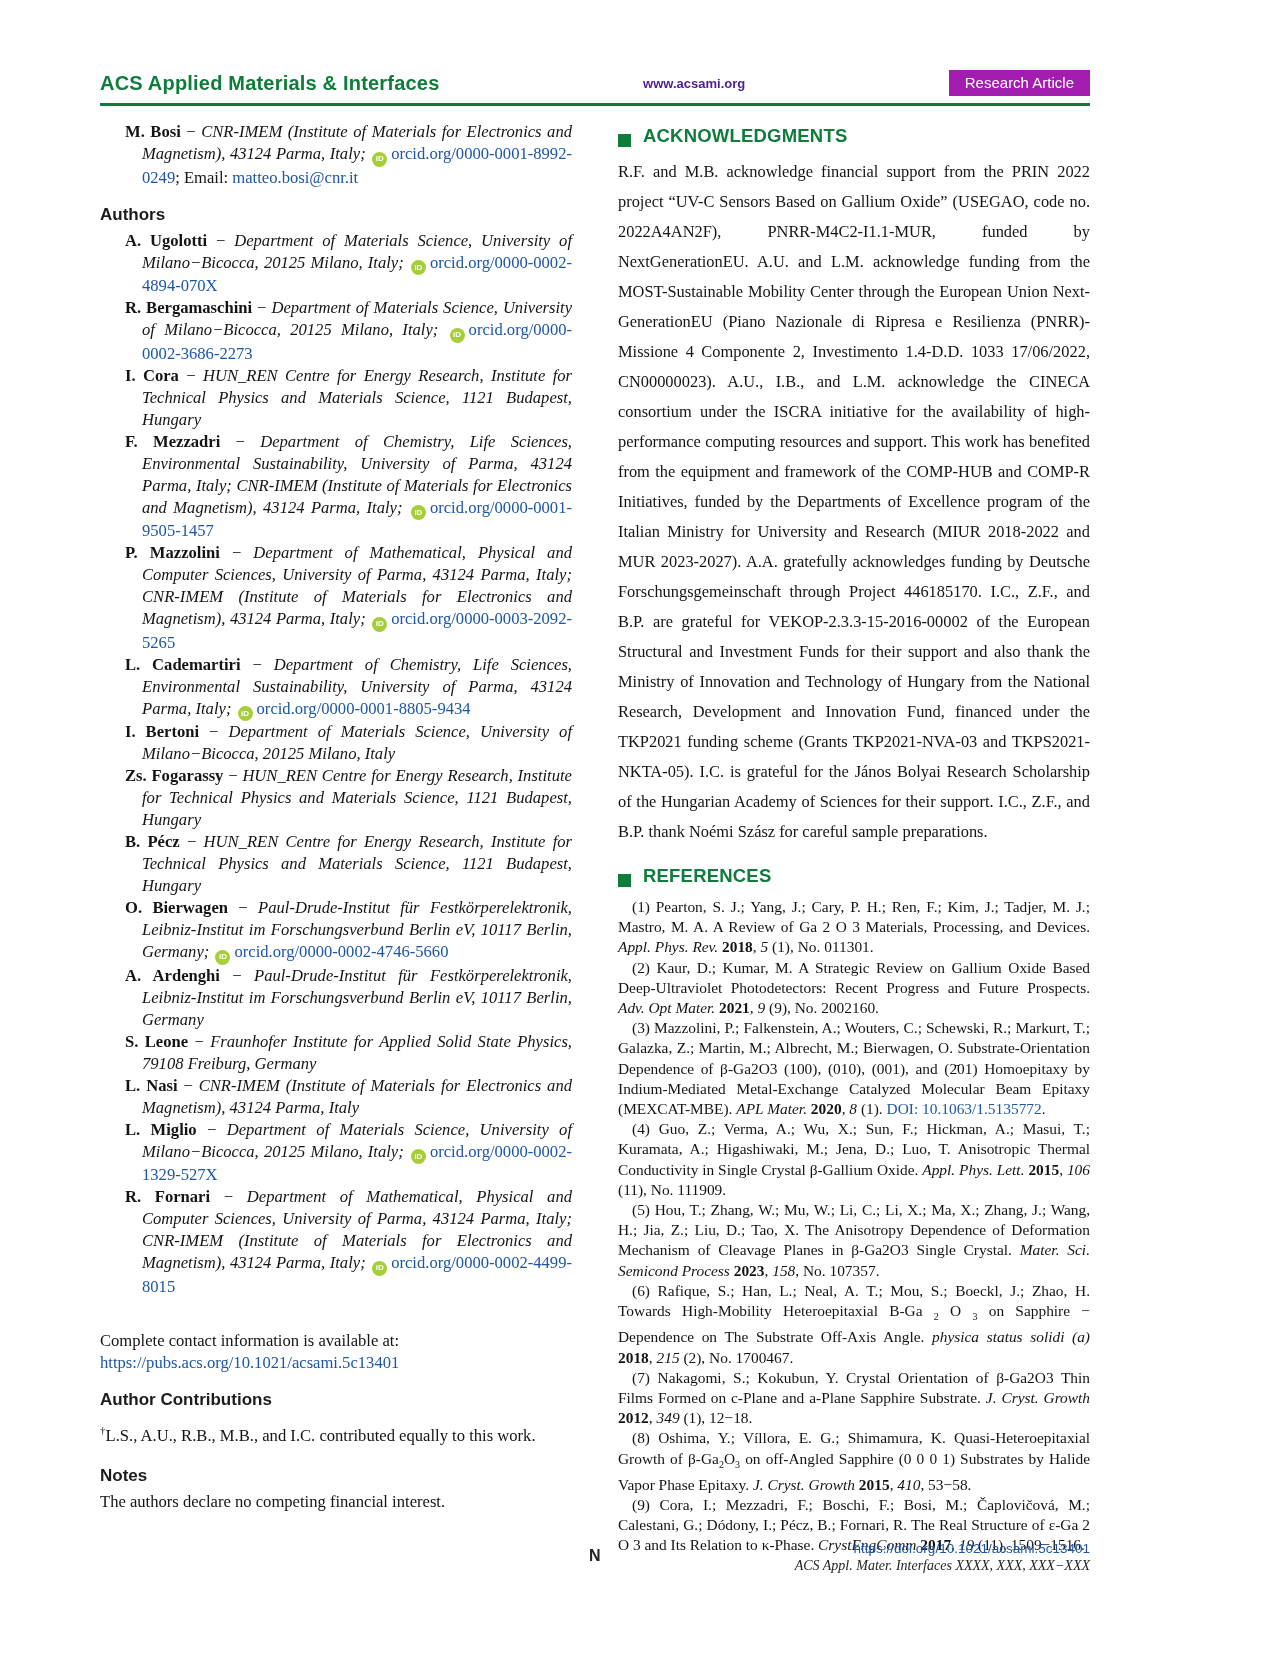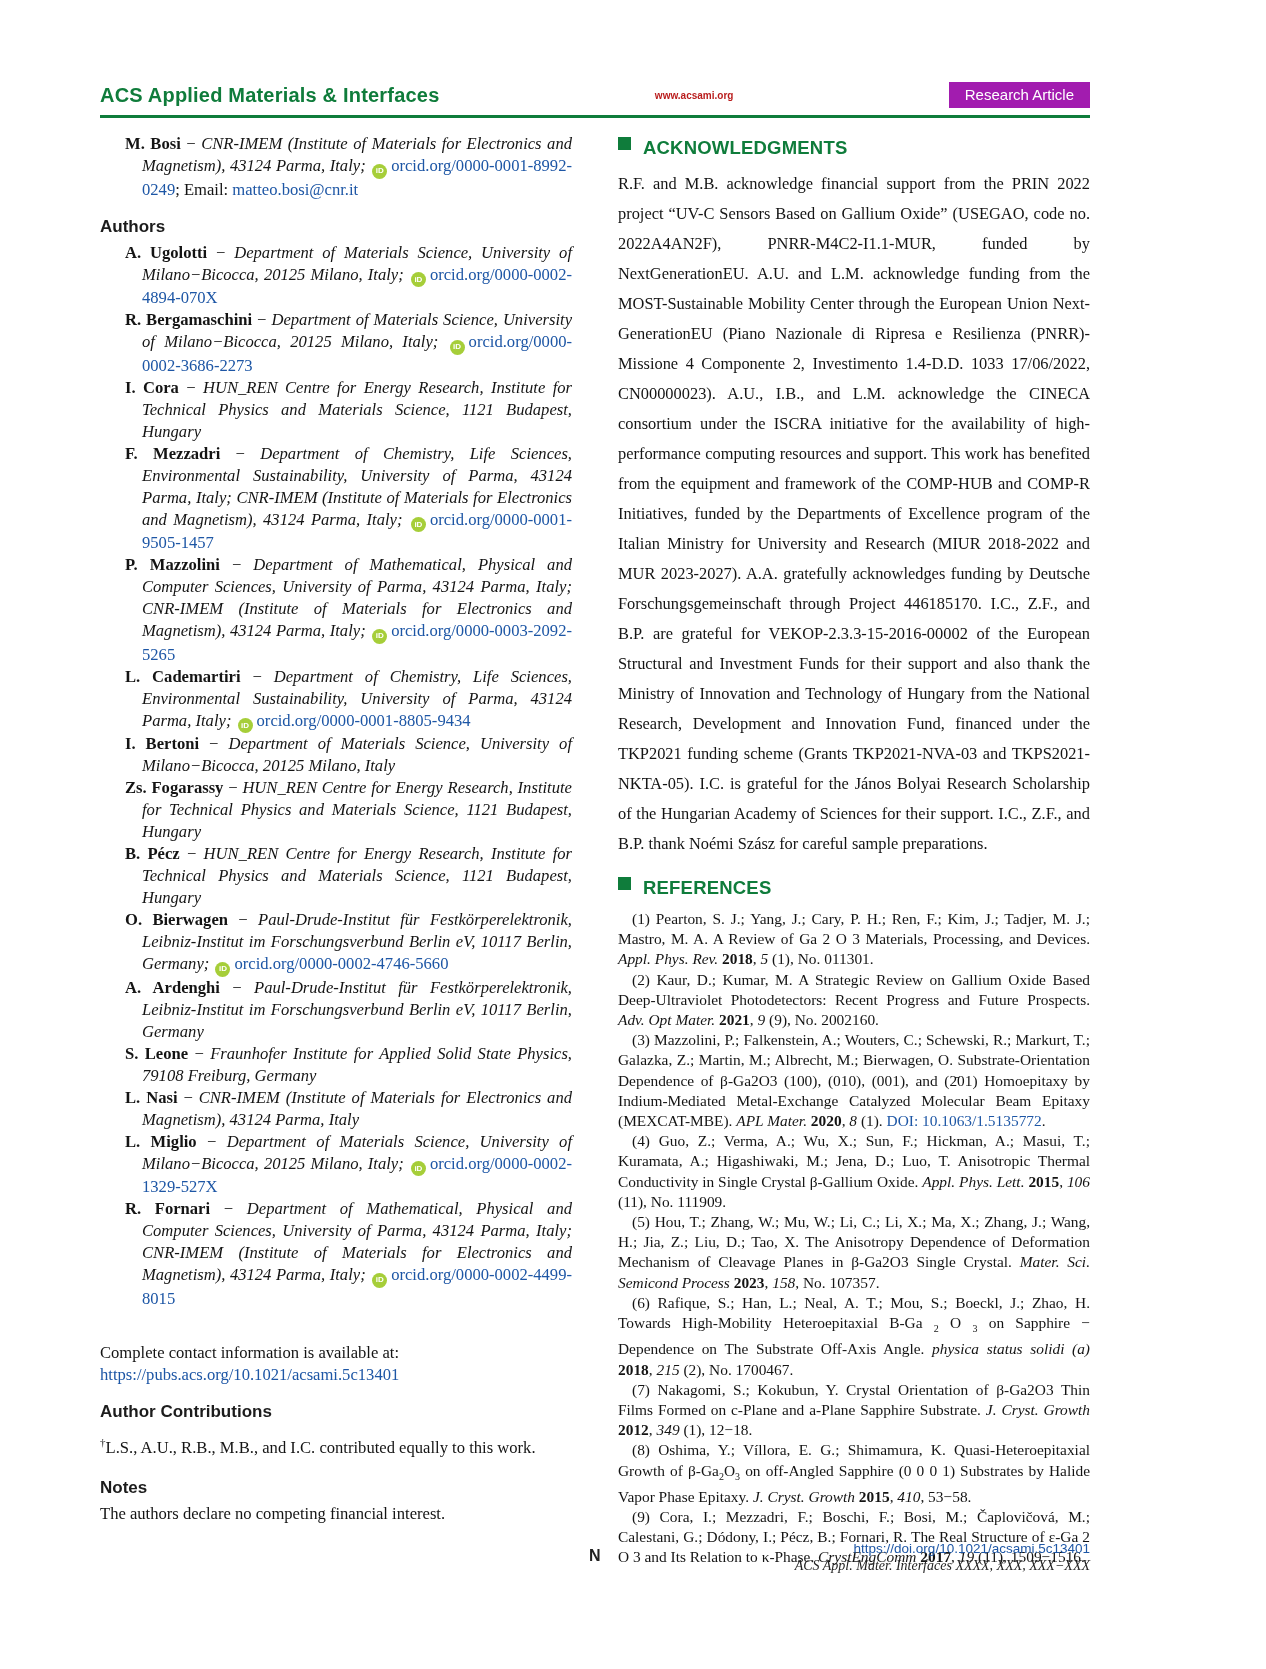--- a/index.html
+++ b/index.html
@@ -5,25 +5,25 @@
   html,body{margin:0;padding:0;background:#ffffff;}
   body{
     width:1266px;height:1669px;position:relative;overflow:hidden;
     font-family:"Liberation Serif", serif;color:#141414;
     -webkit-font-smoothing:antialiased;
   }
   .page{position:absolute;left:100px;top:70px;width:990px;}
 
   
   .hdr{display:flex;align-items:center;justify-content:space-between;
-       border-bottom:3px solid #0f7c3b;padding-bottom:7px;margin-top:12px;}
+       border-bottom:3px solid #0f7c3b;padding-bottom:7px;}
   .journal-name{font-family:"Liberation Sans",sans-serif;font-weight:bold;
        font-size:20px;color:#0f7c3b;letter-spacing:.2px;}
   .site{font-family:"Liberation Sans",sans-serif;font-weight:bold;
-       font-size:10px;color:#b91c1c;}
+       font-size:13px;color:#4c1d95;}
   .badge{font-family:"Liberation Sans",sans-serif;font-size:15px;color:#ffffff;
        background:#a21caf;padding:4px 16px 5px 16px;}
 
   
   .columns{display:flex;gap:46px;margin-top:15px;}
   .col{width:472px;}
 
   
   .author-item{font-size:16.6px;line-height:22px;text-align:justify;
        padding-left:42px;text-indent:-17px;}
@@ -37,21 +37,21 @@
   .sans-head{font-family:"Liberation Sans",sans-serif;font-weight:bold;
        font-size:17px;color:#1c1c1c;margin:16px 0 5px 0;}
   .plain{font-size:16.6px;line-height:22px;text-align:justify;margin:0;}
   .contact{margin-top:32px;}
   .loose{line-height:30px;}
   sup{font-size:11px;}
 
   
   .green-heading{font-family:"Liberation Sans",sans-serif;font-weight:bold;
        font-size:18.5px;color:#0f7c3b;margin:4px 0 10px 0;display:flex;
-       align-items:flex-start;letter-spacing:.2px;}
+       align-items:flex-end;letter-spacing:.2px;}
   .sq{display:inline-block;width:13px;height:13px;background:#0f7c3b;
        margin-right:12px;flex:0 0 auto;}
   .ack-text{font-size:16.4px;line-height:30px;text-align:justify;margin:0 0 18px 0;}
   .ref{font-size:15.4px;line-height:20.2px;text-align:justify;margin:0;
        text-indent:14px;}
   .ref i{font-style:italic;}
   .ref b{font-weight:bold;}
   .ref sub{font-size:10px;}
 
   

